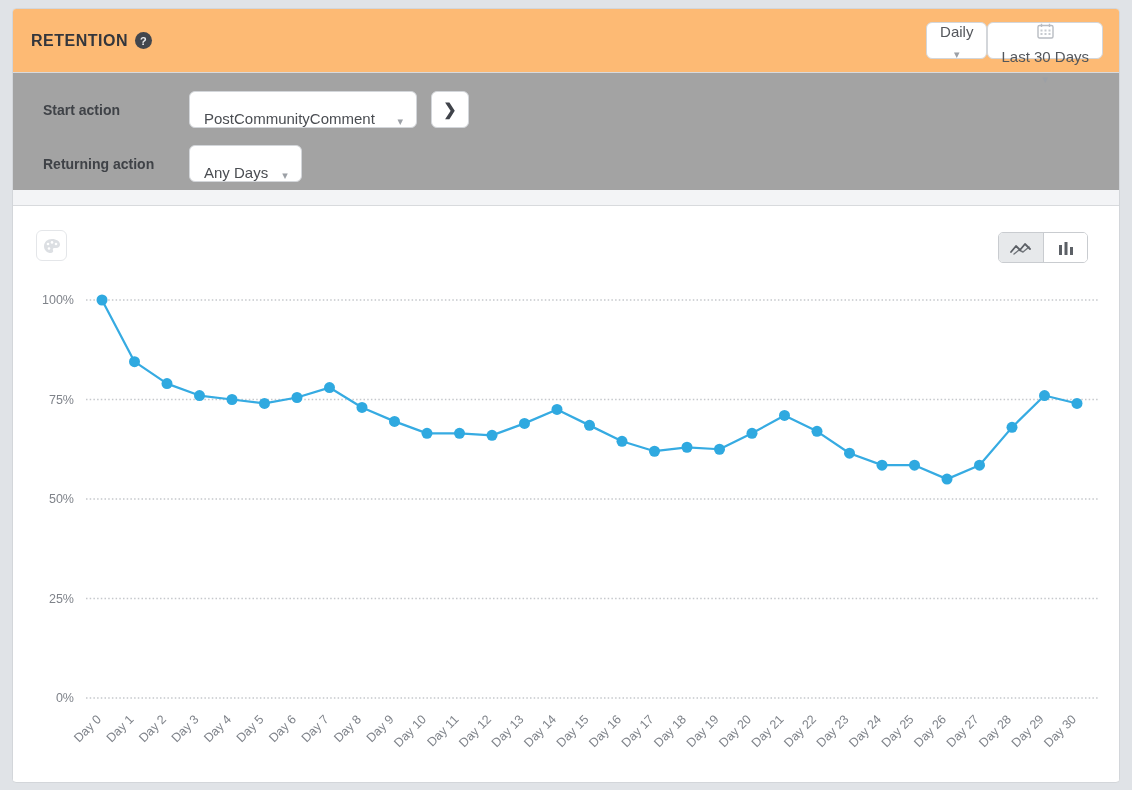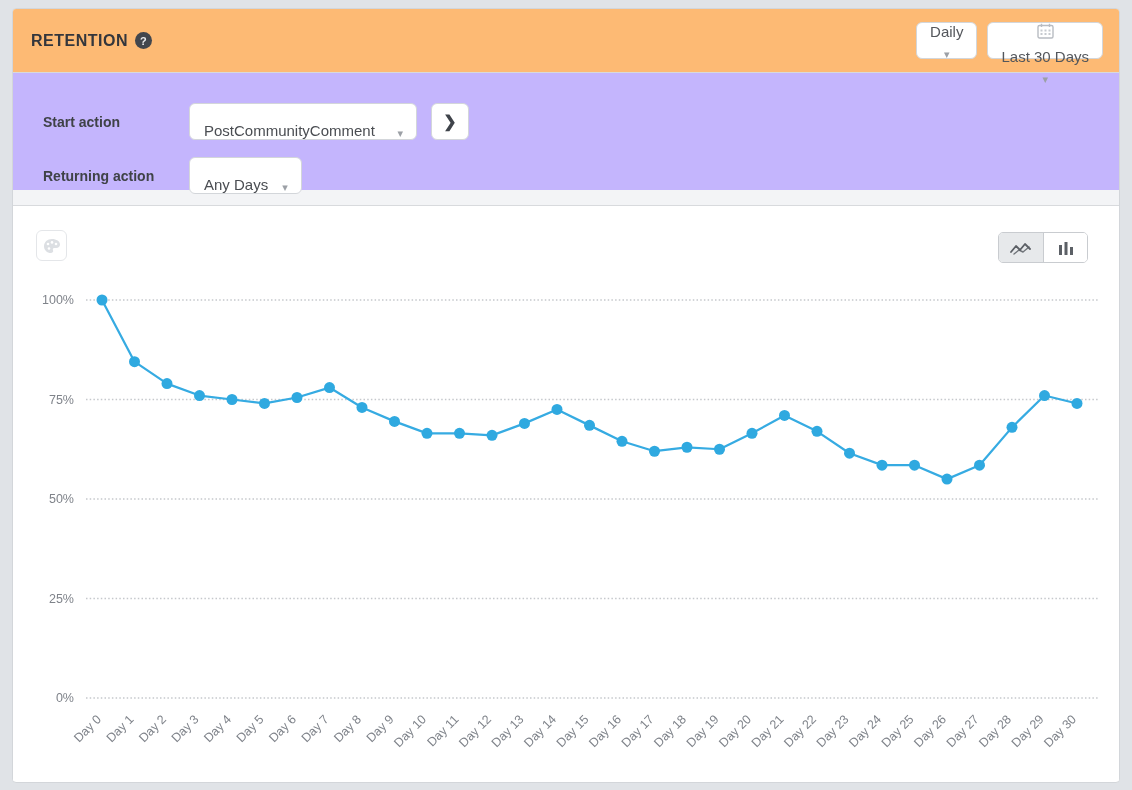--- a/index.html
+++ b/index.html
@@ -26,25 +26,25 @@
     width:17px; height:17px; margin-left:7px; border-radius:50%;
     background:#42464d; color:#ecedef; font-size:11px; font-weight:bold;
     cursor:pointer; vertical-align:middle;
   }
   .hdr-spacer { flex:1; }
   .btn {
     display:inline-flex; align-items:center; gap:9px;
     background:#fff; border:1px solid #d3d6da; border-radius:6px;
     height:37px; padding:0 13px; font-size:15px; color:#54575c; cursor:pointer;flex-direction:column;
   }
-  .btn + .btn { margin-left:10px; }
+  .btn + .btn { }
   .caret { font-size:11px; color:#9ca0a6; line-height:1; }
   .cal-icon { width:17px; height:16px; display:inline-block; }
   
-  .filters { background:#c4b5fd; padding:30px 0 14px 0; height:117px; }
+  .filters { background:#a3a3a3; padding:18px 0 14px 0; height:117px; }
   .frow { display:flex; align-items:center; margin:0 0 17px 30px; height:37px; }
   .frow:last-child { margin-bottom:0; }
   .flabel { width:146px; font-size:14px; font-weight:bold; color:#3f4247; }
   .dd {
     display:inline-flex; align-items:flex-end; justify-content:space-between; gap:14px;
     background:#fff; border:1px solid #d3d6da; border-radius:6px;
     height:37px; padding:0 13px 0 14px; font-size:15px; color:#4a4d52; cursor:pointer;
   }
   .next-btn {
     display:inline-flex; align-items:center; justify-content:center;

